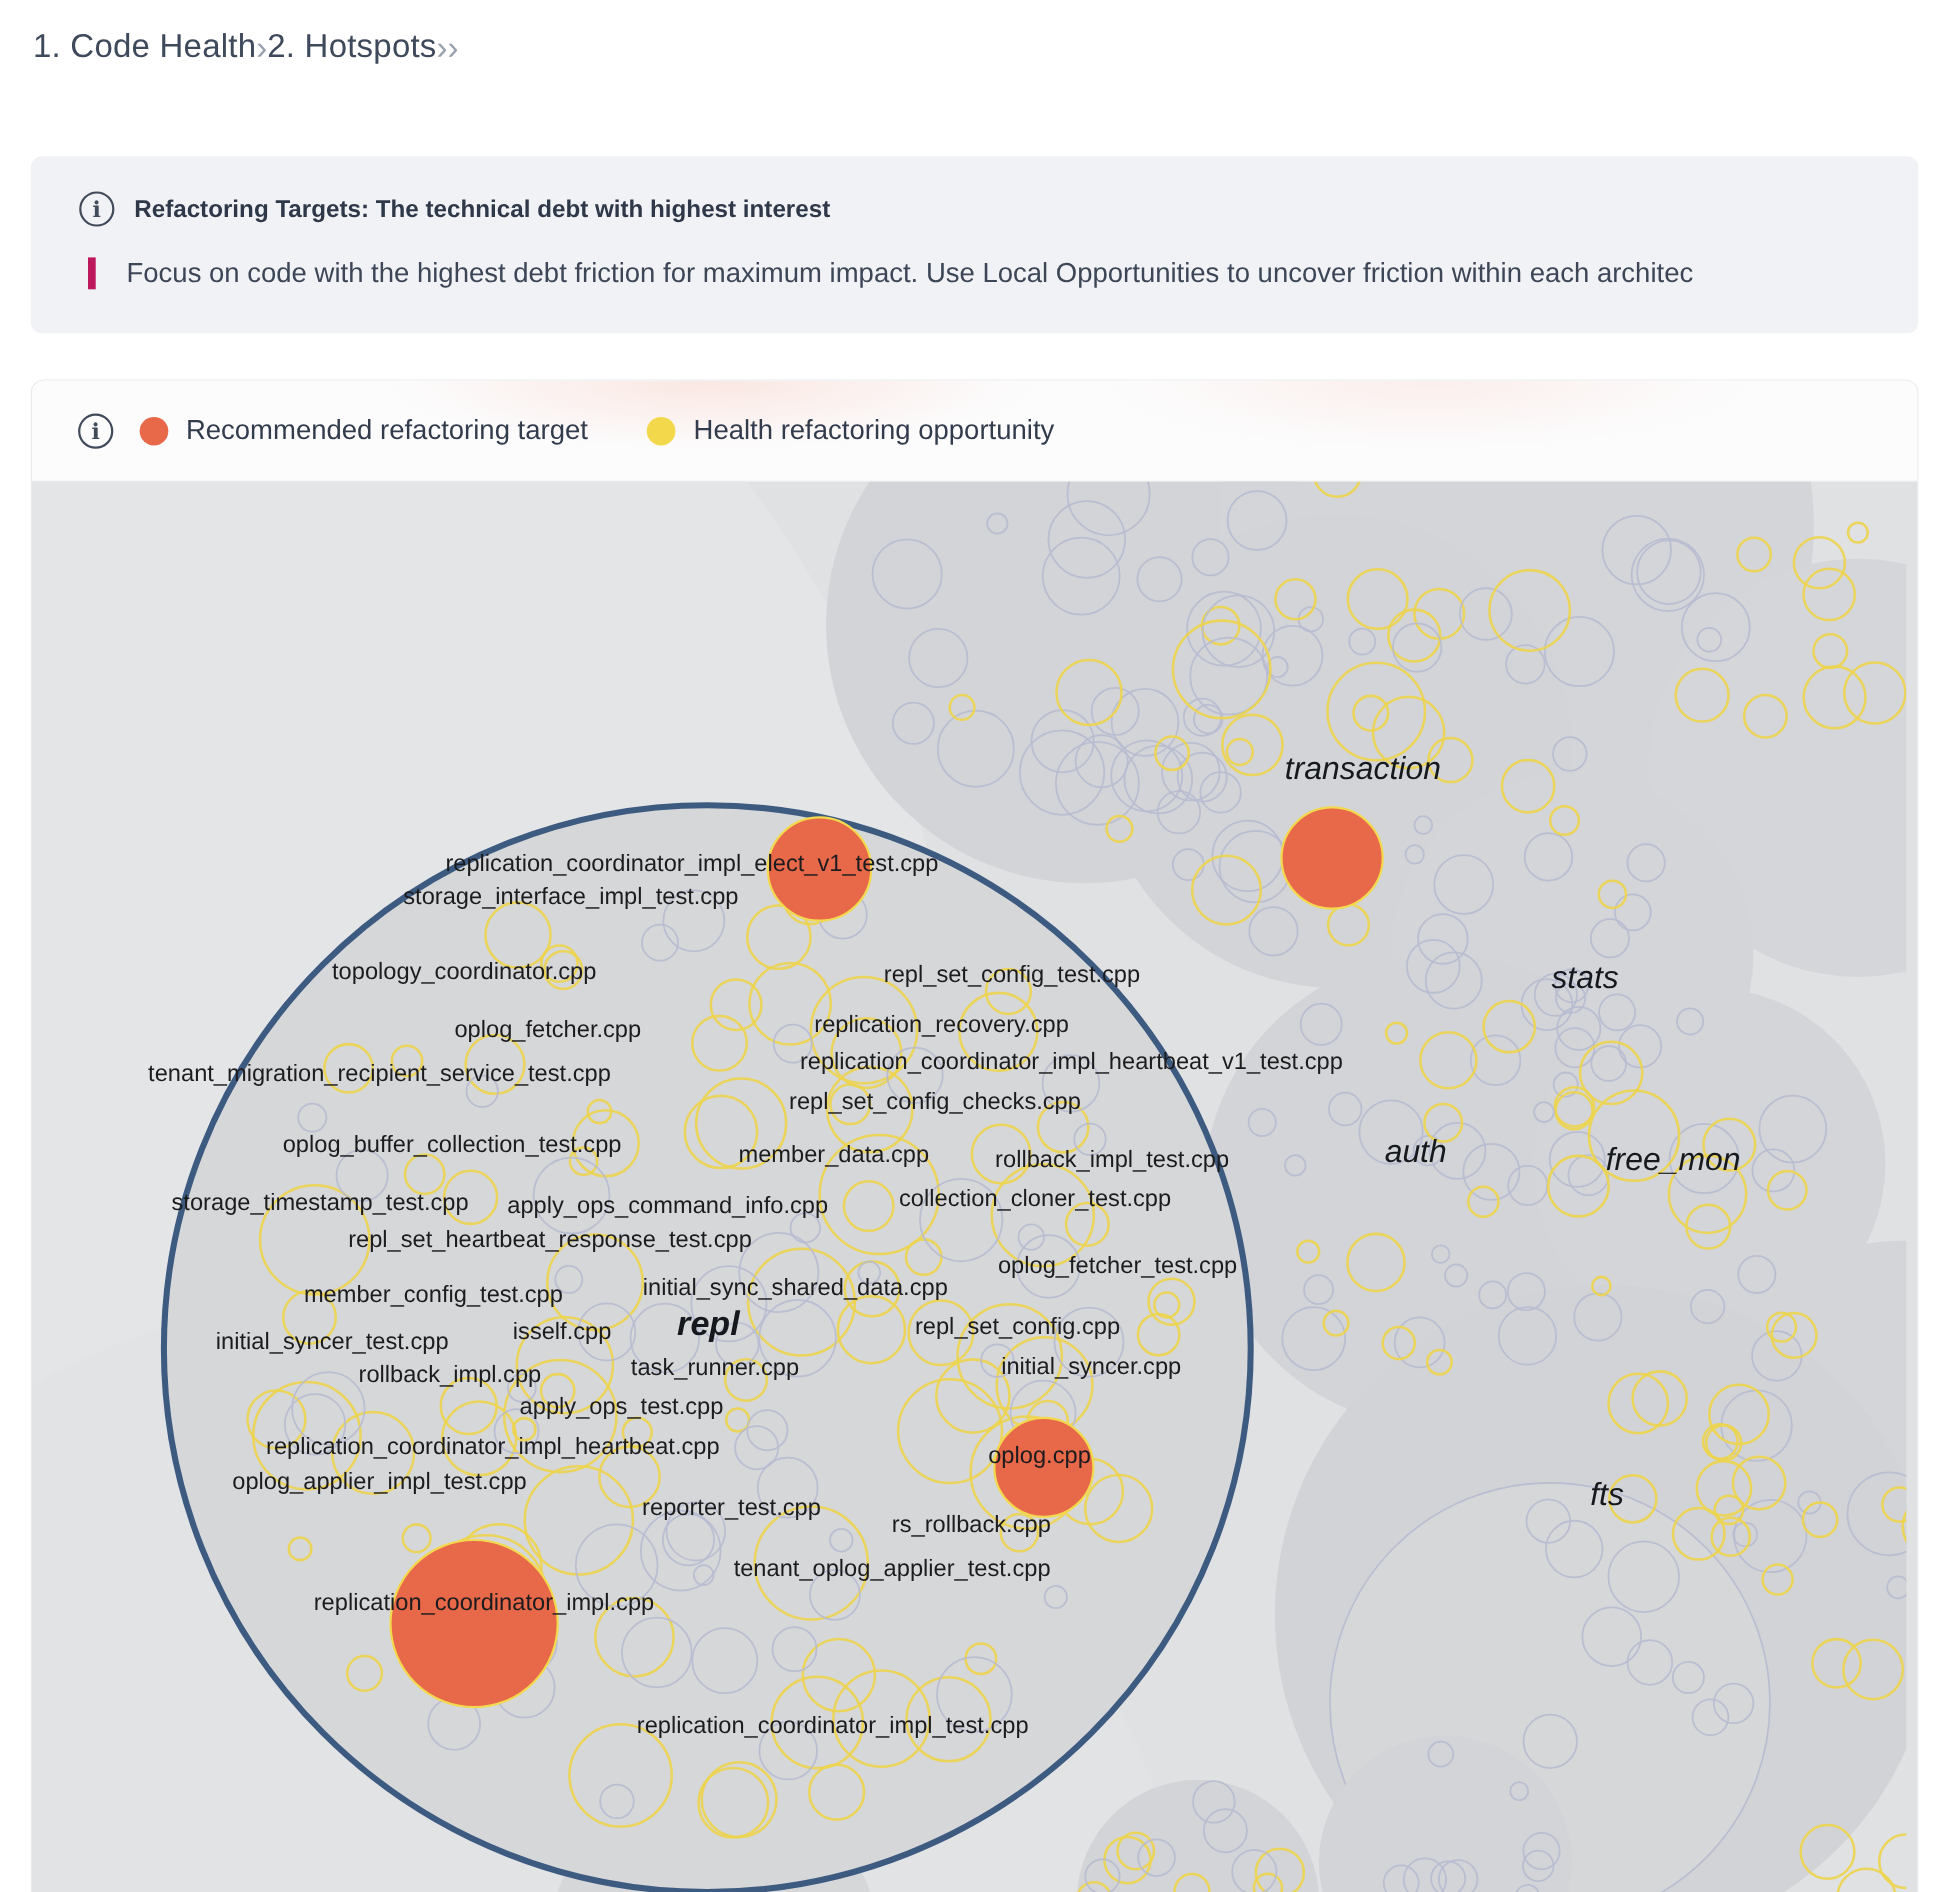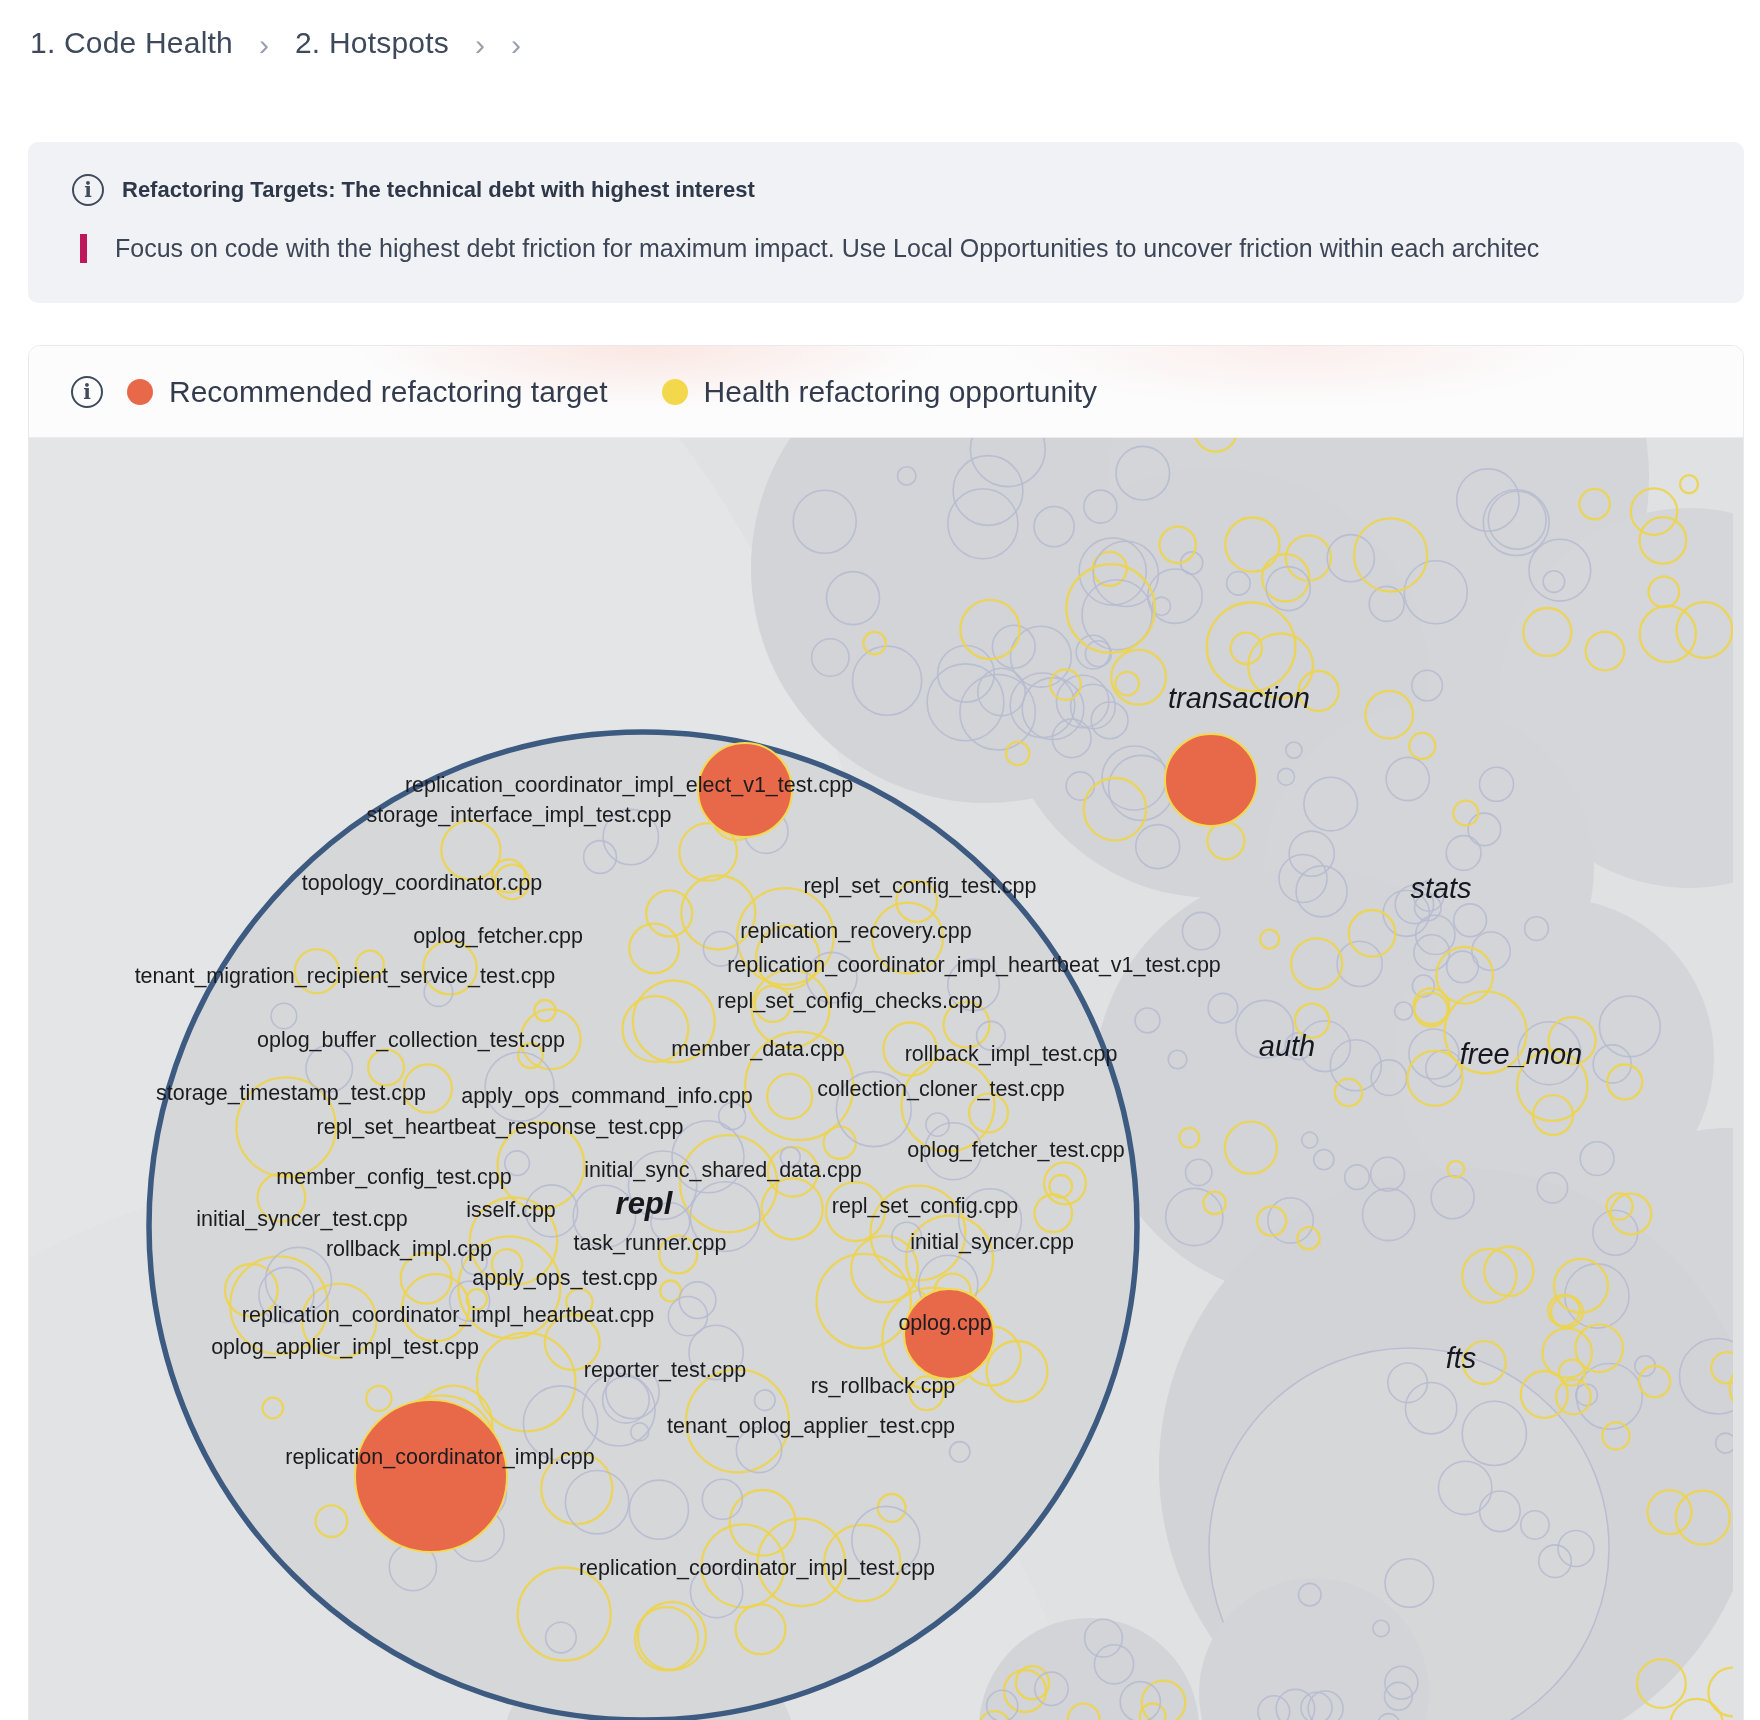--- a/index.html
+++ b/index.html
@@ -1,20 +1,20 @@
 <!DOCTYPE html>
 <html><head>
 <meta charset="utf-8">
 <style>
   * { box-sizing: border-box; margin: 0; padding: 0; }
   html,body { width:1760px; height:1720px; overflow:hidden; background:#ffffff;
     font-family:"Liberation Sans","DejaVu Sans",sans-serif; }
 
   
-  .breadcrumbs { display:flex; align-items:flex-start; gap:26px;
+  .breadcrumbs { display:flex; align-items:flex-start; 
     padding:26px 0 0 30px; height:108px; }
   .crumb { font-size:30px; color:#3e4a5b; letter-spacing:.2px; cursor:pointer;
     padding-bottom:40px; position:relative; white-space:nowrap; }
   .crumb.active { color:#2f6f6a; font-weight:bold; }
   .crumb.active::after { content:""; position:absolute; left:0; right:0; bottom:0;
     height:7px; background:#2f6f6a; }
   .sep { font-size:30px; color:#98a0ae; padding-top:2px; }
 
   
   .info-panel { margin:34px 16px 0 28px; background:#f1f2f5; border-radius:10px;
@@ -33,21 +33,21 @@
     display:flex; flex-direction:column; }
   .legend-bar { height:92px; flex:0 0 auto; display:flex; align-items:center; gap:24px;
     padding:0 0 0 42px;
     background:
       radial-gradient(420px 90px at 36% 0%, rgba(240,120,85,.16), rgba(240,120,85,0) 70%),
       radial-gradient(420px 90px at 74% 0%, rgba(240,120,85,.10), rgba(240,120,85,0) 70%),
       #fcfcfd;
     border-bottom:1px solid #ececef; }
   .legend-item { display:flex; align-items:center; gap:16px; margin-right:30px; }
   .dot { width:26px; height:26px; border-radius:50%; }
-  .legend-label { font-size:30px; color:#323c4d; white-space:nowrap; }
+  .legend-label { font-size:25px; color:#323c4d; white-space:nowrap; }
 
   .chart-wrap { flex:1 1 auto; position:relative; background:#e0e1e3; }
   svg text { font-family:"Liberation Sans","DejaVu Sans",sans-serif; }
 </style>
 </head>
 <body>
 
 <nav class="breadcrumbs">
   <span class="crumb">1. Code Health</span>
   <span class="sep">›</span>

